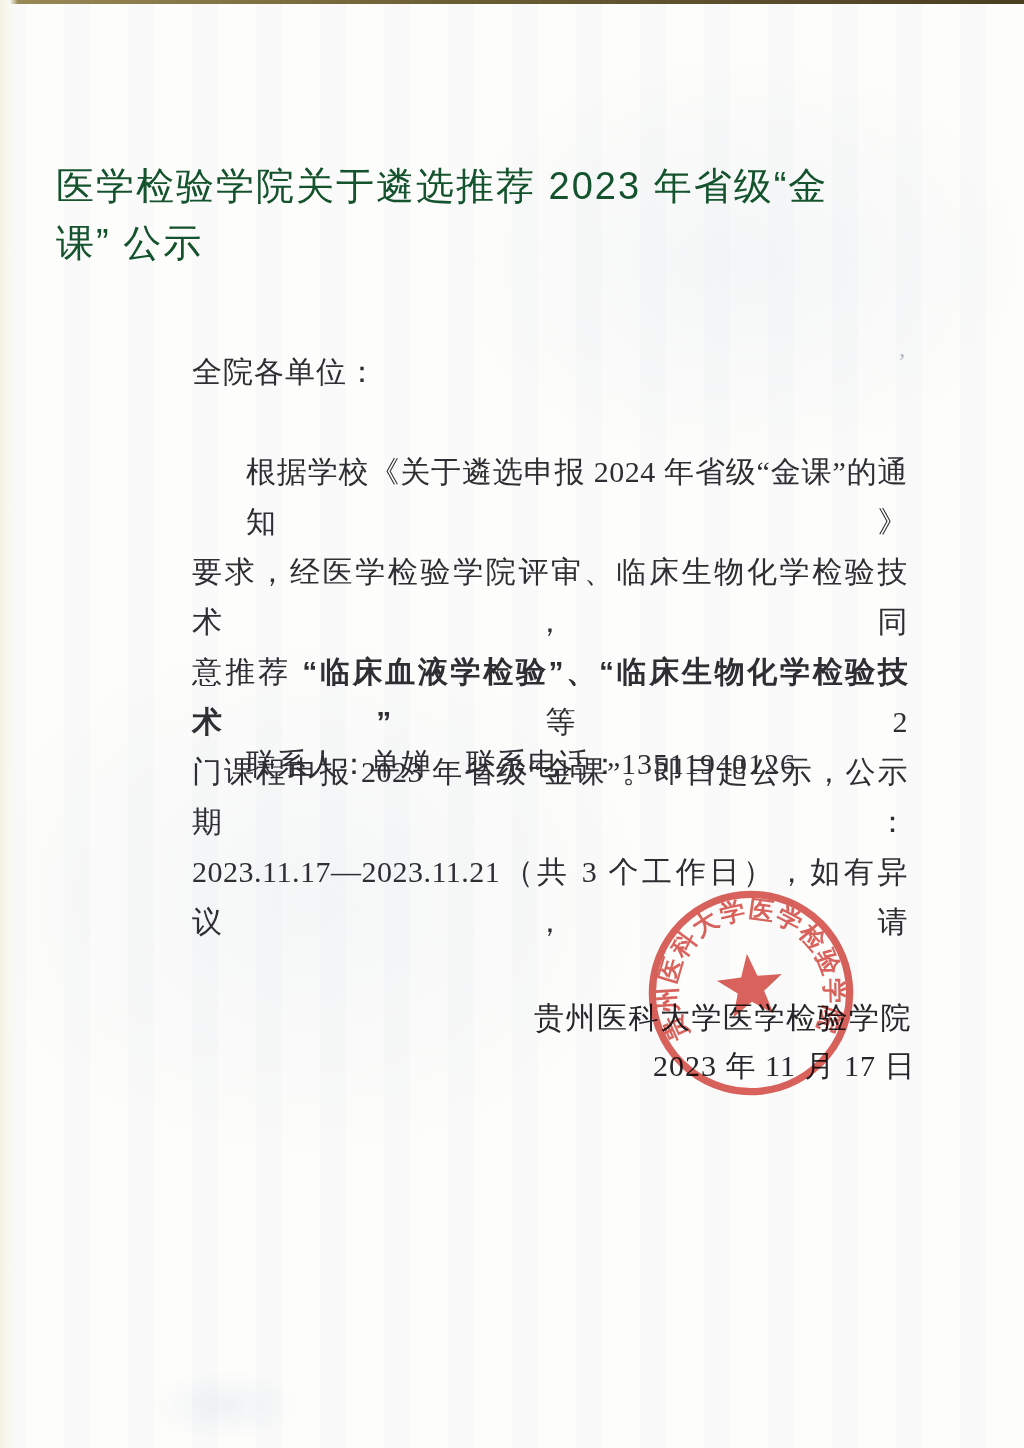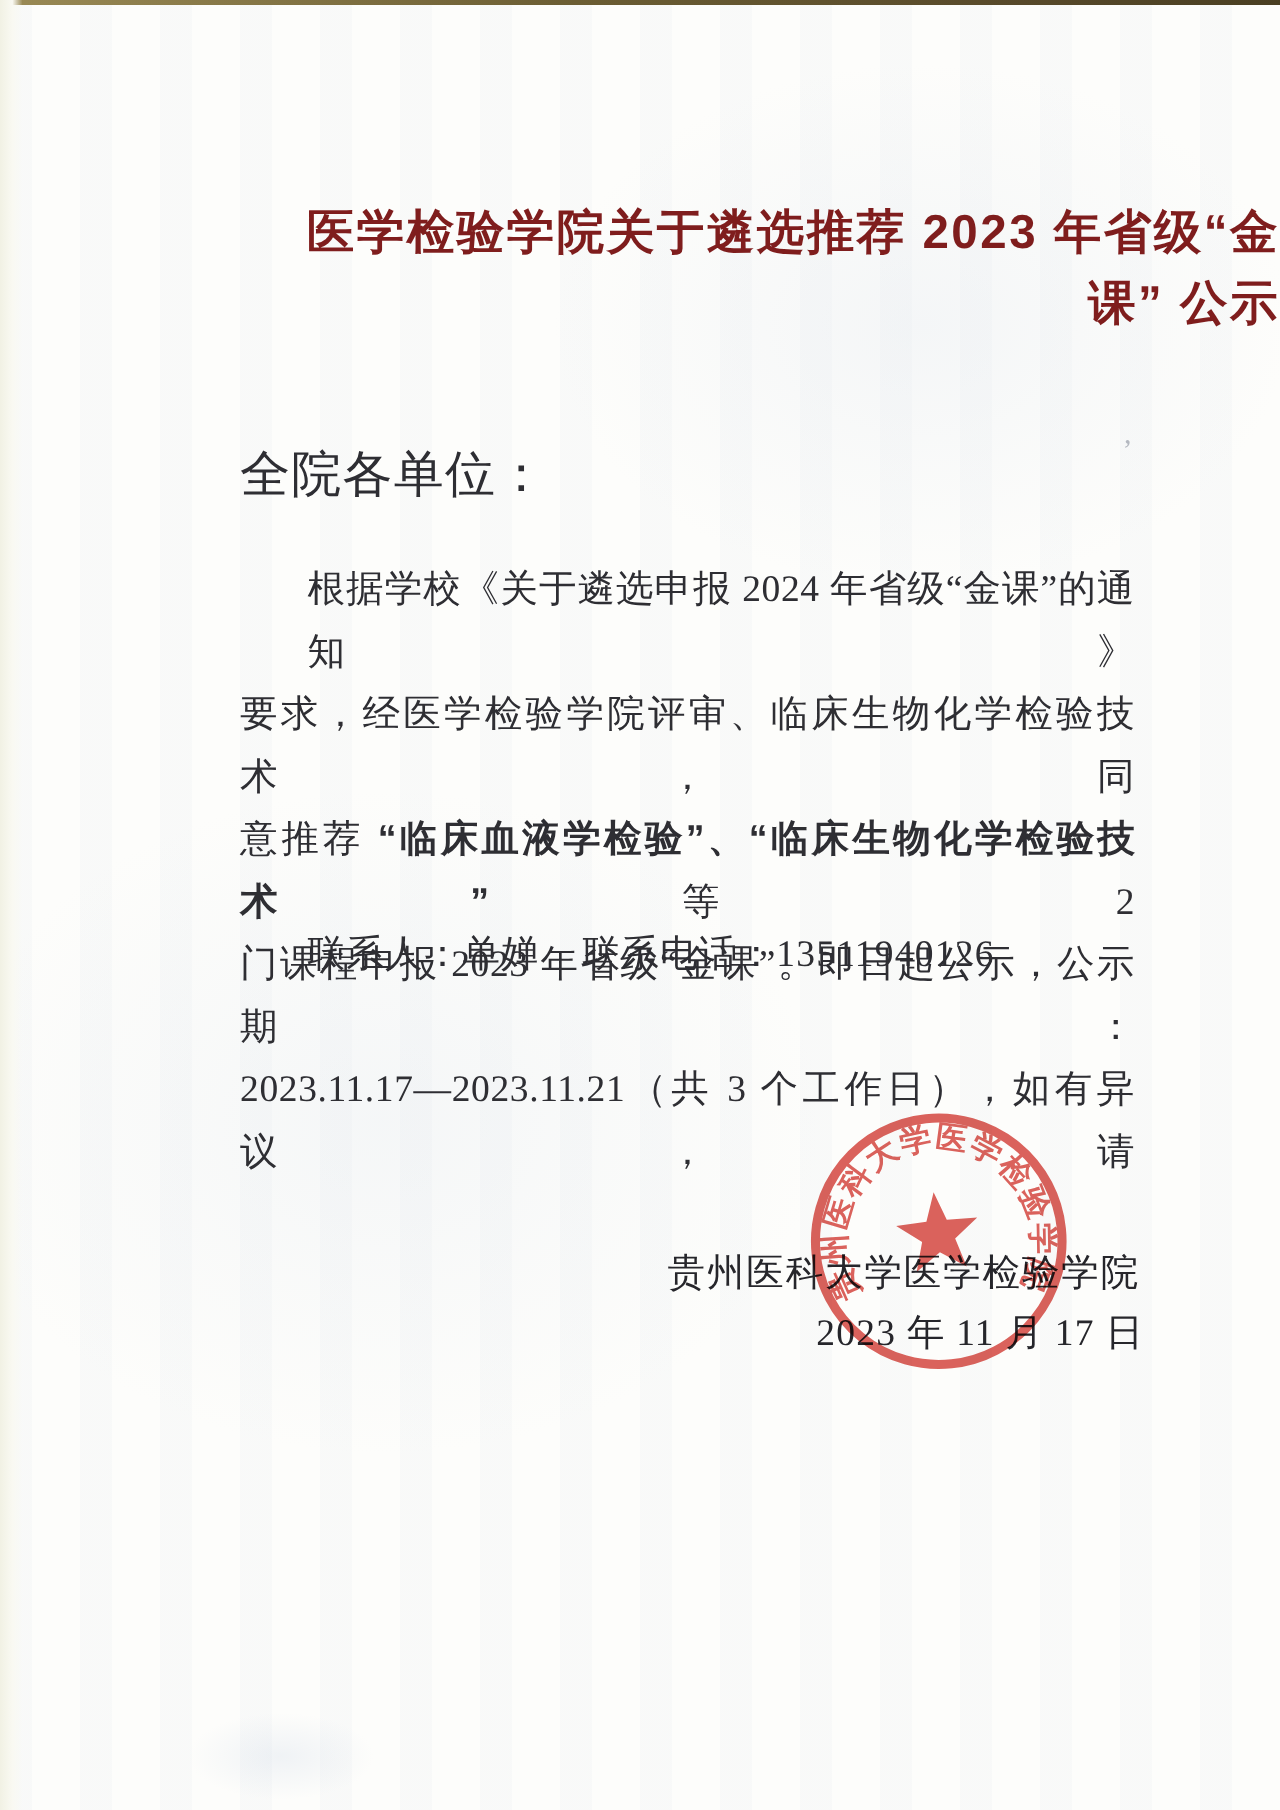--- a/index.html
+++ b/index.html
@@ -28,27 +28,27 @@
     position:absolute;left:150px;top:1370px;width:150px;height:70px;
     background:radial-gradient(ellipse at center, rgba(185,200,222,.20), rgba(185,200,222,0) 70%);
     pointer-events:none;
   }
   .artifact-mark{
     position:absolute;left:898px;top:348px;
     color:#b4b8c0;font-size:24px;font-family:"Liberation Serif",serif;
   }
   .doc-title{
     position:absolute;top:158px;left:56px;width:968px;
-    text-align:right;color:#7f1d1d;
-    font-family:"Liberation Sans", sans-serif;font-weight:700;
+    text-align:left;color:#14532d;
+    font-family:"Liberation Sans", sans-serif;font-weight:400;
     font-size:38px;line-height:57px;letter-spacing:2px;
   }
   .salutation{
     position:absolute;top:352px;left:192px;
-    color:#2e2e33;font-size:40px;letter-spacing:1px;
+    color:#2e2e33;font-size:30px;letter-spacing:1px;
   }
   .para{
     position:absolute;top:447px;left:192px;width:716px;
     color:#2e2e33;font-size:30px;line-height:50px;letter-spacing:.5px;
   }
   .para .line{white-space:nowrap;}
   .para .j{text-align:justify;text-align-last:justify;white-space:normal;}
   .para .indent{padding-left:54px;}
   .bold-seg{font-family:"Liberation Sans",sans-serif;font-weight:700;letter-spacing:0;}
   .contact{

